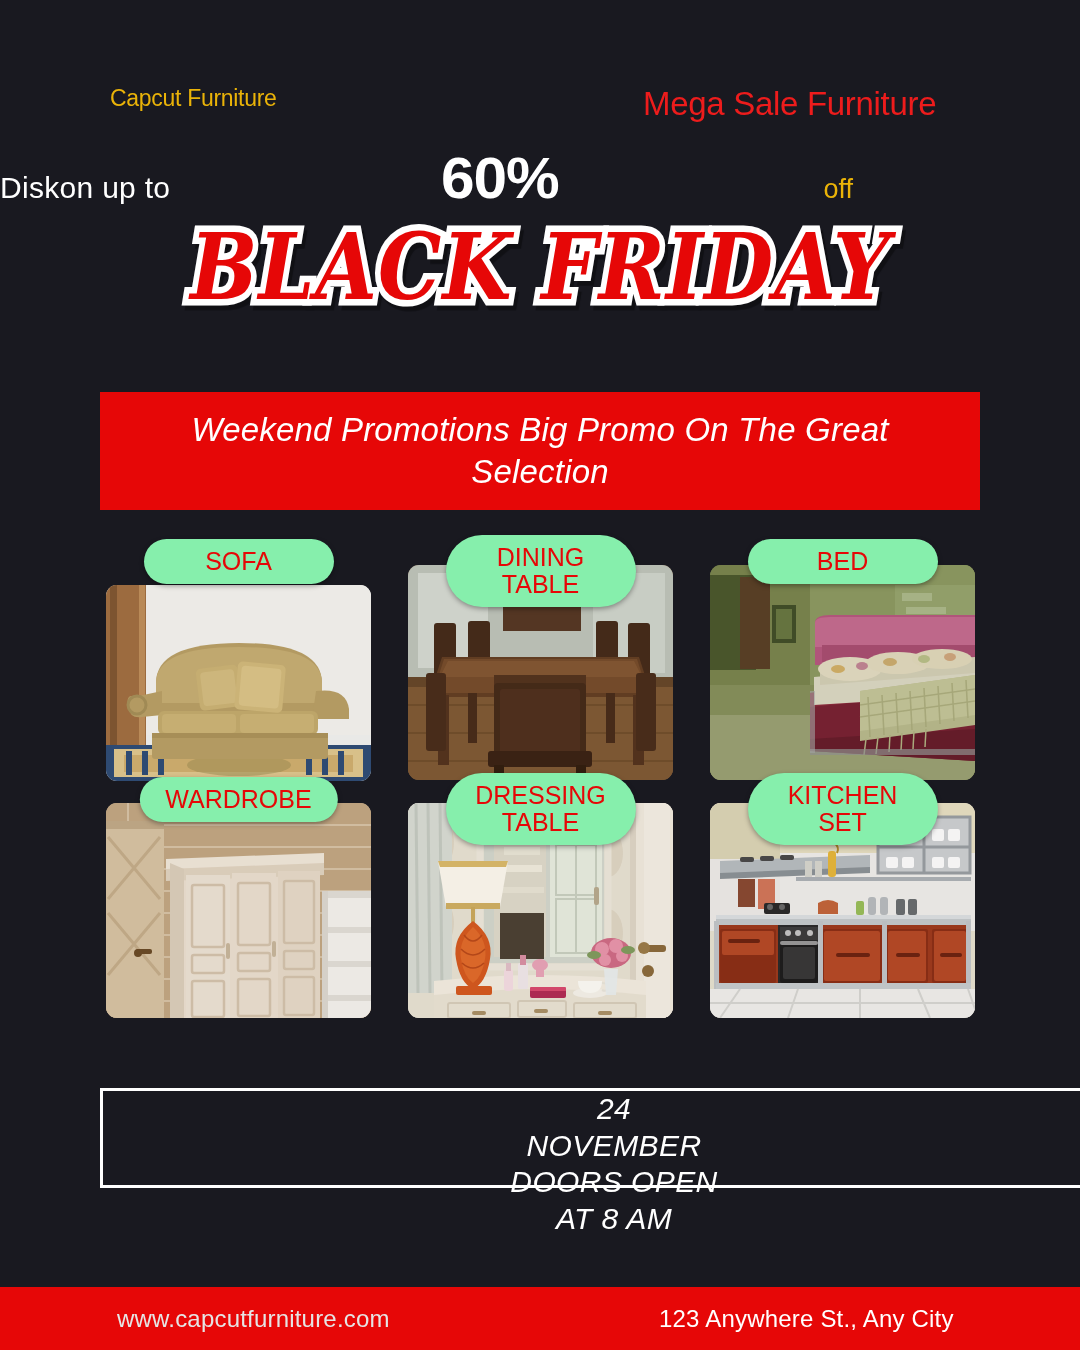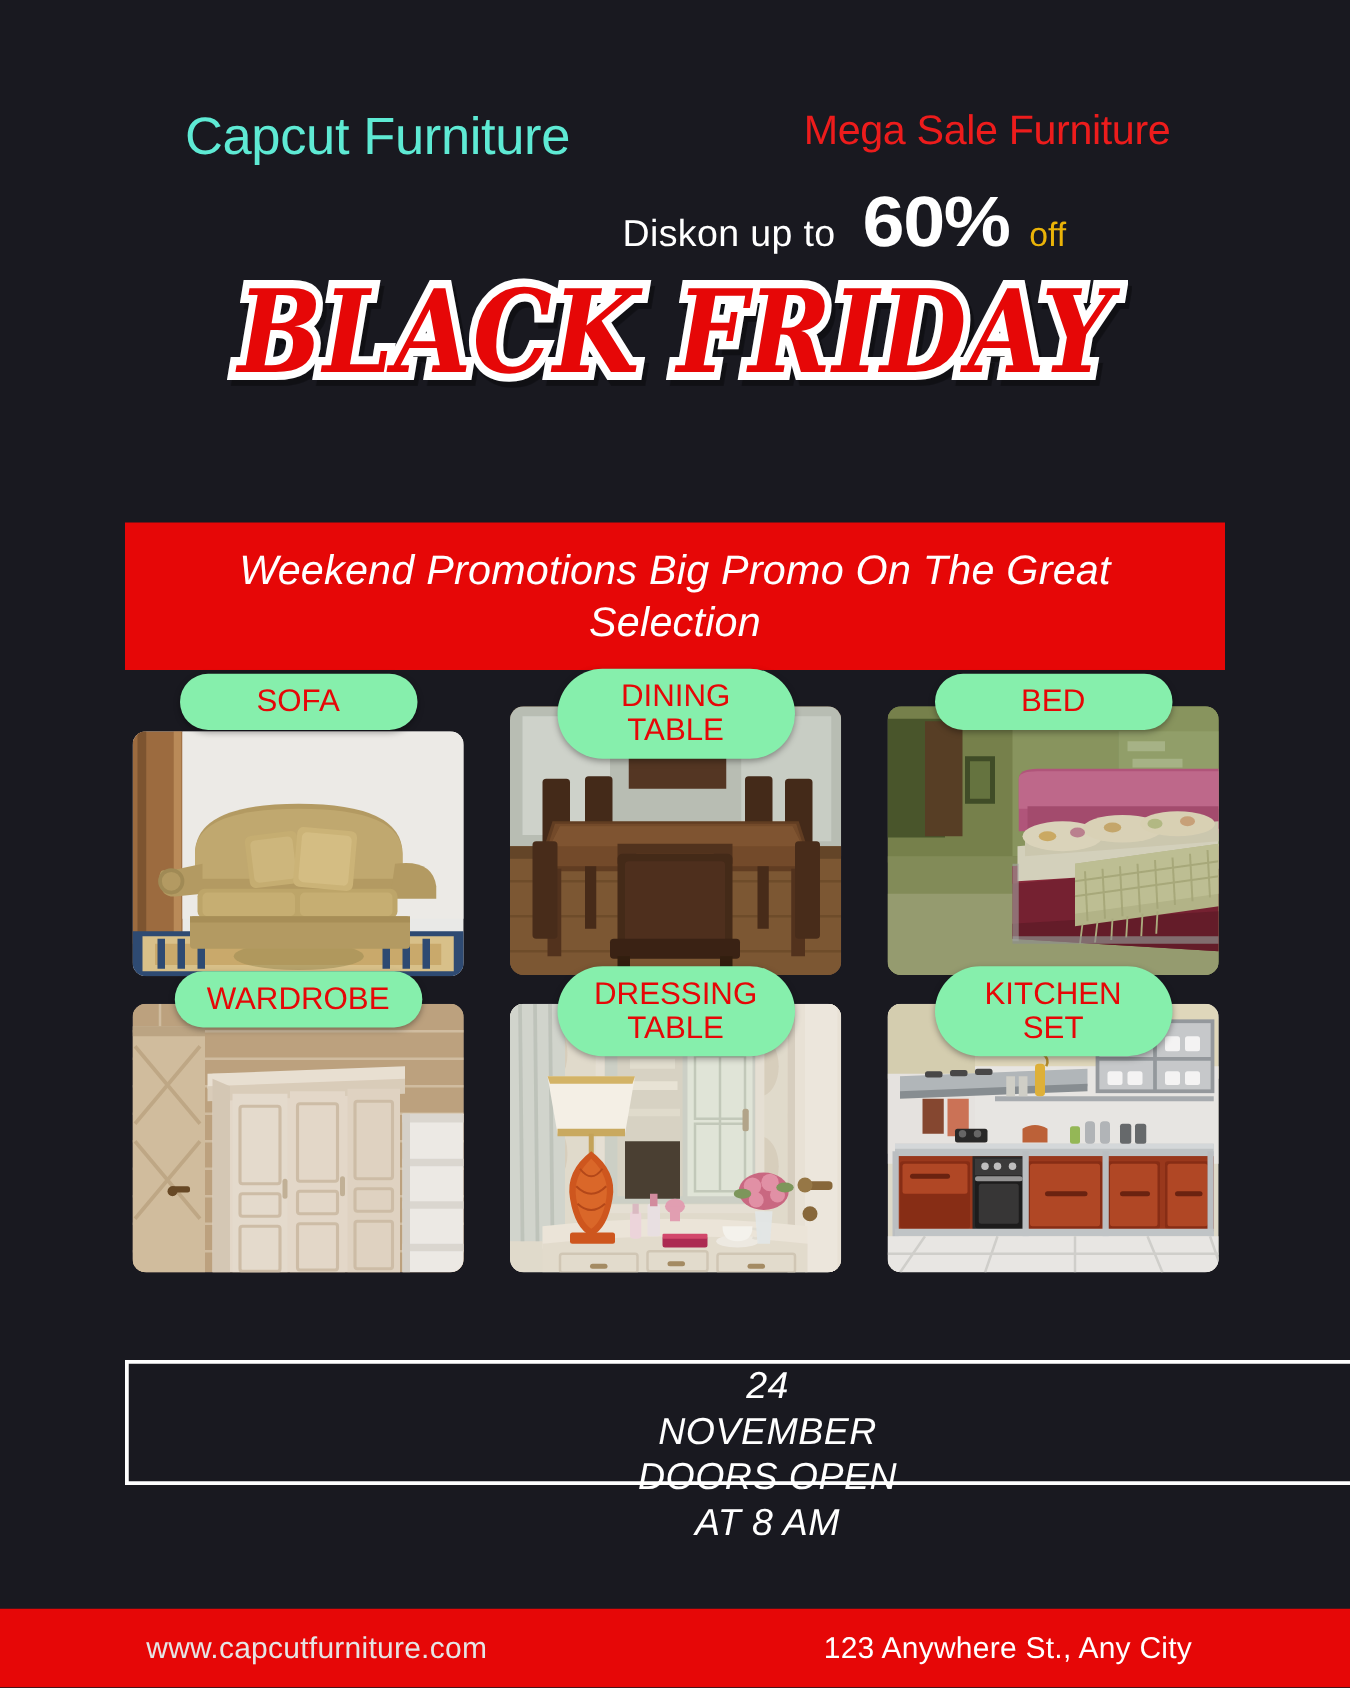--- a/index.html
+++ b/index.html
@@ -10,33 +10,32 @@
     position:relative;
     overflow:hidden;
   }
 
   
   .header-row{
     position:absolute; top:85px; left:0; width:1080px; height:50px;
   }
   .brand-left{
     position:absolute; left:110px; top:0;
-    font-size:42px; color:#5eead4; letter-spacing:-0.3px;
+    font-size:23px; color:#eab308; letter-spacing:-0.3px;
     white-space:nowrap;
-    margin-left:38px;
   }
   .brand-right{
     position:absolute; left:643px; top:0;
     font-size:33px; color:#ED1C1C; letter-spacing:-0.3px;
     white-space:nowrap;
   }
 
   .discount-row{
     position:absolute; top:150px; left:0; width:853px;
-    display:flex; align-items:baseline; justify-content:flex-end; gap:0;
+    display:flex; align-items:baseline; justify-content:space-between; gap:0;
   }
   .disk-pre{
     font-size:30px; color:#ffffff; letter-spacing:0.3px;
     margin-right:22px;
   }
   .disk-num{
     font-size:57px; color:#ffffff; font-weight:bold;
     letter-spacing:-1px; line-height:1;
     transform:scaleX(1.06); transform-origin:left bottom;
   }
@@ -67,21 +66,20 @@
     filter:drop-shadow(3px 4px 0 rgba(0,0,0,0.35));
   }
 
   
   .promo-banner{
     position:absolute; left:100px; top:392px;
     width:880px; height:118px;
     background:#E60707;
     display:flex; align-items:center; justify-content:center;
     text-align:center;
-    margin-top:26px;
   }
   .promo-text{
     color:#ffffff; font-style:italic; font-size:33px;
     line-height:1.28; letter-spacing:0.2px;
     padding:0 40px;
   }
 
   
   .grid{
     position:absolute; left:106px; top:565px;

